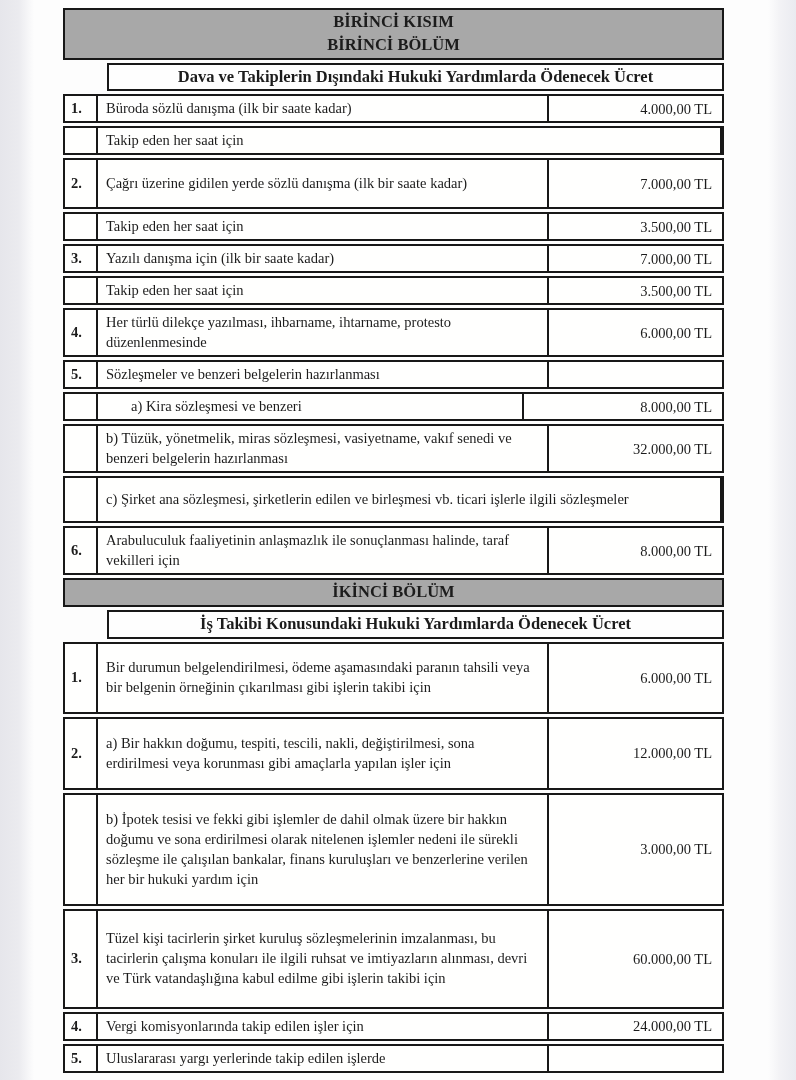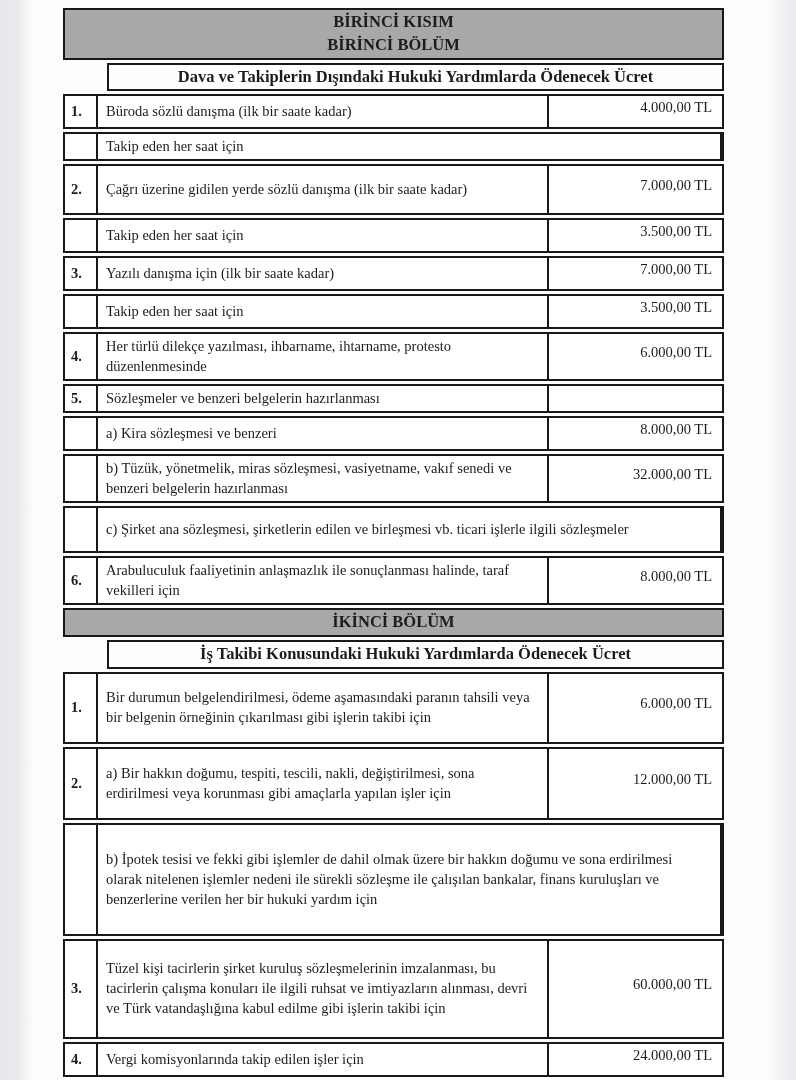--- a/index.html
+++ b/index.html
@@ -51,21 +51,21 @@
   .cell-desc {
     flex:1;
     border-right:2px solid #181818;
     display:flex; align-items:center;
     padding:2px 10px 3px 8px;
     font-size:14.5px; line-height:1.38;
   }
   .cell-amt {
     width:173px; flex:0 0 173px;
     display:flex; align-items:center; justify-content:flex-end;
-    padding:3px 10px 11px 4px;
+    padding:3px 10px 2px 4px;
     font-size:14.5px;
     white-space:nowrap;
   }
 </style>
 </head>
 <body>
 
 <div class="page">
   <div class="scan-edge-left"></div>
   <div class="scan-edge-right"></div>
@@ -104,21 +104,21 @@
     <div class="cell-desc">Takip eden her saat için</div>
     <div class="cell-amt">3.500,00 TL</div>
   </div><div class="row" style="min-height: 48px;">
     <div class="cell-no">4.</div>
     <div class="cell-desc">Her türlü dilekçe yazılması, ihbarname, ihtarname, protesto düzenlenmesinde</div>
     <div class="cell-amt">6.000,00 TL</div>
   </div><div class="row" style="min-height: 24px;">
     <div class="cell-no">5.</div>
     <div class="cell-desc">Sözleşmeler ve benzeri belgelerin hazırlanması</div>
     <div class="cell-amt"></div>
-  </div><div class="row" style="min-height: 27px;">
+  </div><div class="row" style="min-height: 27px; gap: 25px;">
     <div class="cell-no"></div>
     <div class="cell-desc">a) Kira sözleşmesi ve benzeri</div>
     <div class="cell-amt">8.000,00 TL</div>
   </div><div class="row" style="min-height: 48px;">
     <div class="cell-no"></div>
     <div class="cell-desc">b) Tüzük, yönetmelik, miras sözleşmesi, vasiyetname, vakıf senedi ve benzeri belgelerin hazırlanması</div>
     <div class="cell-amt">32.000,00 TL</div>
   </div><div class="row" style="min-height: 47px;">
     <div class="cell-no"></div>
     <div class="cell-desc">c) Şirket ana sözleşmesi, şirketlerin edilen ve birleşmesi vb. ticari işlerle ilgili sözleşmeler</div>
@@ -139,20 +139,21 @@
     <div class="cell-no">1.</div>
     <div class="cell-desc">Bir durumun belgelendirilmesi, ödeme aşamasındaki paranın tahsili veya bir belgenin örneğinin çıkarılması gibi işlerin takibi için</div>
     <div class="cell-amt">6.000,00 TL</div>
   </div><div class="row" style="min-height: 73px;">
     <div class="cell-no">2.</div>
     <div class="cell-desc">a) Bir hakkın doğumu, tespiti, tescili, nakli, değiştirilmesi, sona erdirilmesi veya korunması gibi amaçlarla yapılan işler için</div>
     <div class="cell-amt">12.000,00 TL</div>
   </div><div class="row" style="min-height: 113px;">
     <div class="cell-no"></div>
     <div class="cell-desc">b) İpotek tesisi ve fekki gibi işlemler de dahil olmak üzere bir hakkın doğumu ve sona erdirilmesi olarak nitelenen işlemler nedeni ile sürekli sözleşme ile çalışılan bankalar, finans kuruluşları ve benzerlerine verilen her bir hukuki yardım için</div>
+    <div class="cell-amt">3.000,00 TL</div>
   </div><div class="row" style="min-height: 100px;">
     <div class="cell-no">3.</div>
     <div class="cell-desc">Tüzel kişi tacirlerin şirket kuruluş sözleşmelerinin imzalanması, bu tacirlerin çalışma konuları ile ilgili ruhsat ve imtiyazların alınması, devri ve Türk vatandaşlığına kabul edilme gibi işlerin takibi için</div>
     <div class="cell-amt">60.000,00 TL</div>
   </div><div class="row" style="min-height: 28px;">
     <div class="cell-no">4.</div>
     <div class="cell-desc">Vergi komisyonlarında takip edilen işler için</div>
     <div class="cell-amt">24.000,00 TL</div>
   </div><div class="row" style="min-height: 25px;">
     <div class="cell-no">5.</div>

